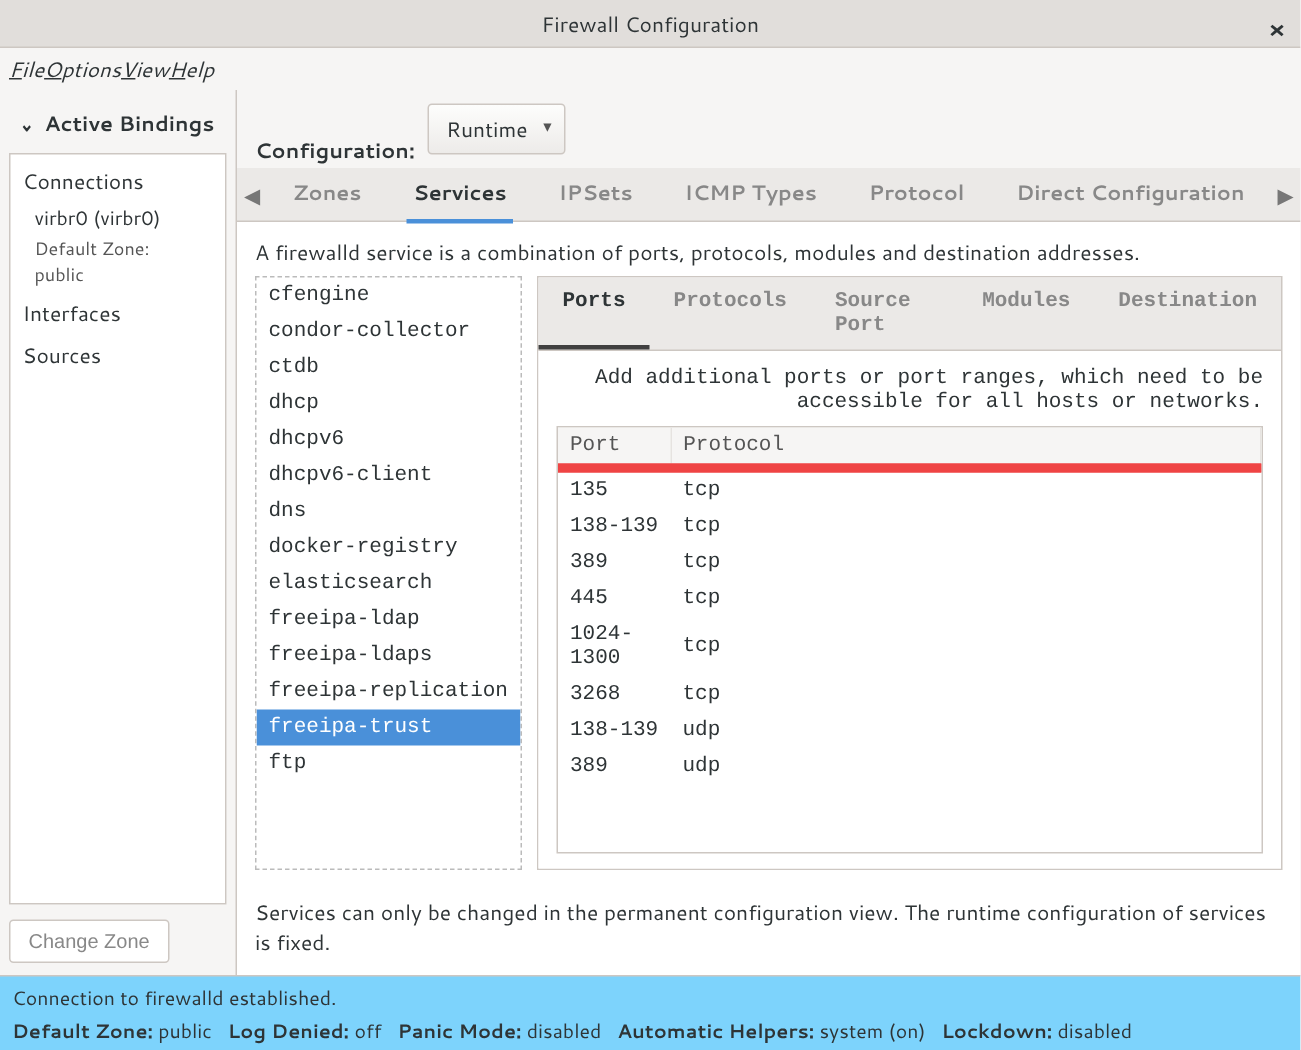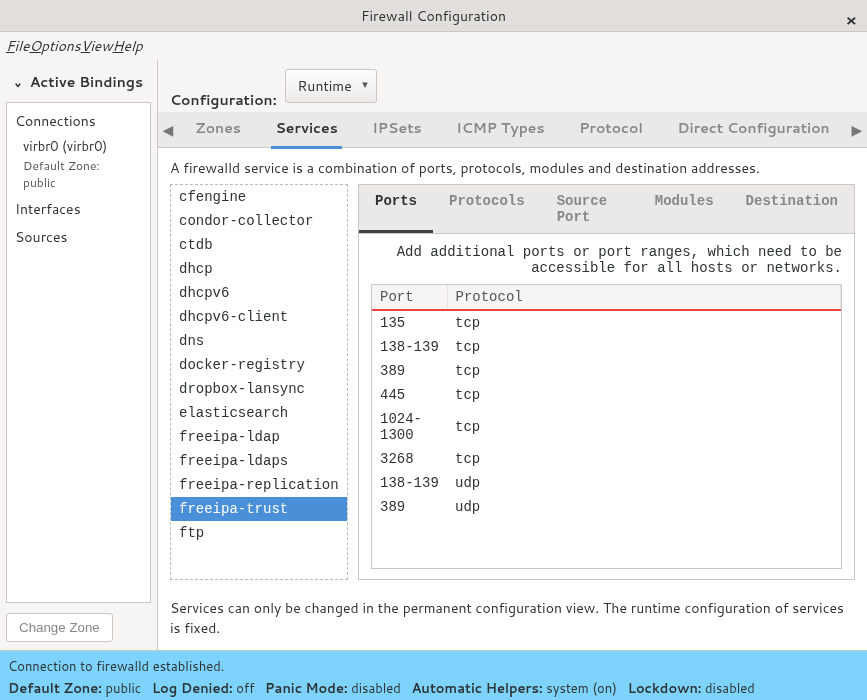--- a/index.html
+++ b/index.html
@@ -45,21 +45,21 @@
 
 .detail-wrap { flex: 1; display: flex; flex-direction: column; border: 1px solid #cdc7c2; }
 .sub-tabs { display: flex; background: #ebe9e7; border-bottom: 1px solid #cdc7c2; }
 .sub-tab { padding: 8px 16px; color: #888; font-size: 14px; font-weight: bold; cursor: pointer; }
 .sub-tab.active { color: #2e3436; border-bottom: 3px solid #404040; }
 
 .detail-body { flex: 1; background: #fff; padding: 10px 12px; display: flex; flex-direction: column; }
 .detail-desc { font-size: 14px; margin-bottom: 8px; text-align: right; }
 .port-table { flex: 1; border: 1px solid #cdc7c2; overflow-y: auto; }
 .port-table table { width: 100%; border-collapse: collapse; }
-.port-table th { text-align: left; padding: 4px 8px; background: #f6f5f4; color: #555; font-weight: normal; border-bottom: 2px solid #ef4444; border-right: 1px solid #e6e3e0; }
+.port-table th { text-align: left; padding: 4px 8px; background: #f6f5f4; color: #555; font-weight: normal; border-bottom: 6px solid #ef4444; border-right: 1px solid #e6e3e0; }
 .port-table td { padding: 4px 8px; }
 
 .service-footer { background: #fff; padding: 8px 12px 12px 12px; font-size: 14px; color: #2e3436; }
 
 .statusbar { border-top: 1px solid #cdc7c2; padding: 4px 8px 0 8px; height: 50px; background: #7dd3fc; }
 .status-line { font-size: 13px; padding: 2px 0; }
 .status-line b { font-weight: bold; }
 
 .chev { display: inline-block; transform: scaleX(0.8); }
 </style>
@@ -122,21 +122,20 @@
     <div class="service-body">
       <div class="service-list" id="service-list">
           <div class="service-list-item">cfengine</div>
           <div class="service-list-item">condor-collector</div>
           <div class="service-list-item">ctdb</div>
           <div class="service-list-item">dhcp</div>
           <div class="service-list-item">dhcpv6</div>
           <div class="service-list-item">dhcpv6-client</div>
           <div class="service-list-item">dns</div>
           <div class="service-list-item">docker-registry</div>
-          <div class="service-list-item">dropbox-lansync</div>
           <div class="service-list-item">elasticsearch</div>
           <div class="service-list-item">freeipa-ldap</div>
           <div class="service-list-item">freeipa-ldaps</div>
           <div class="service-list-item">freeipa-replication</div>
           <div class="service-list-item selected">freeipa-trust</div>
           <div class="service-list-item">ftp</div>
         </div>
 
       <div class="detail-wrap">
         <div class="sub-tabs">

